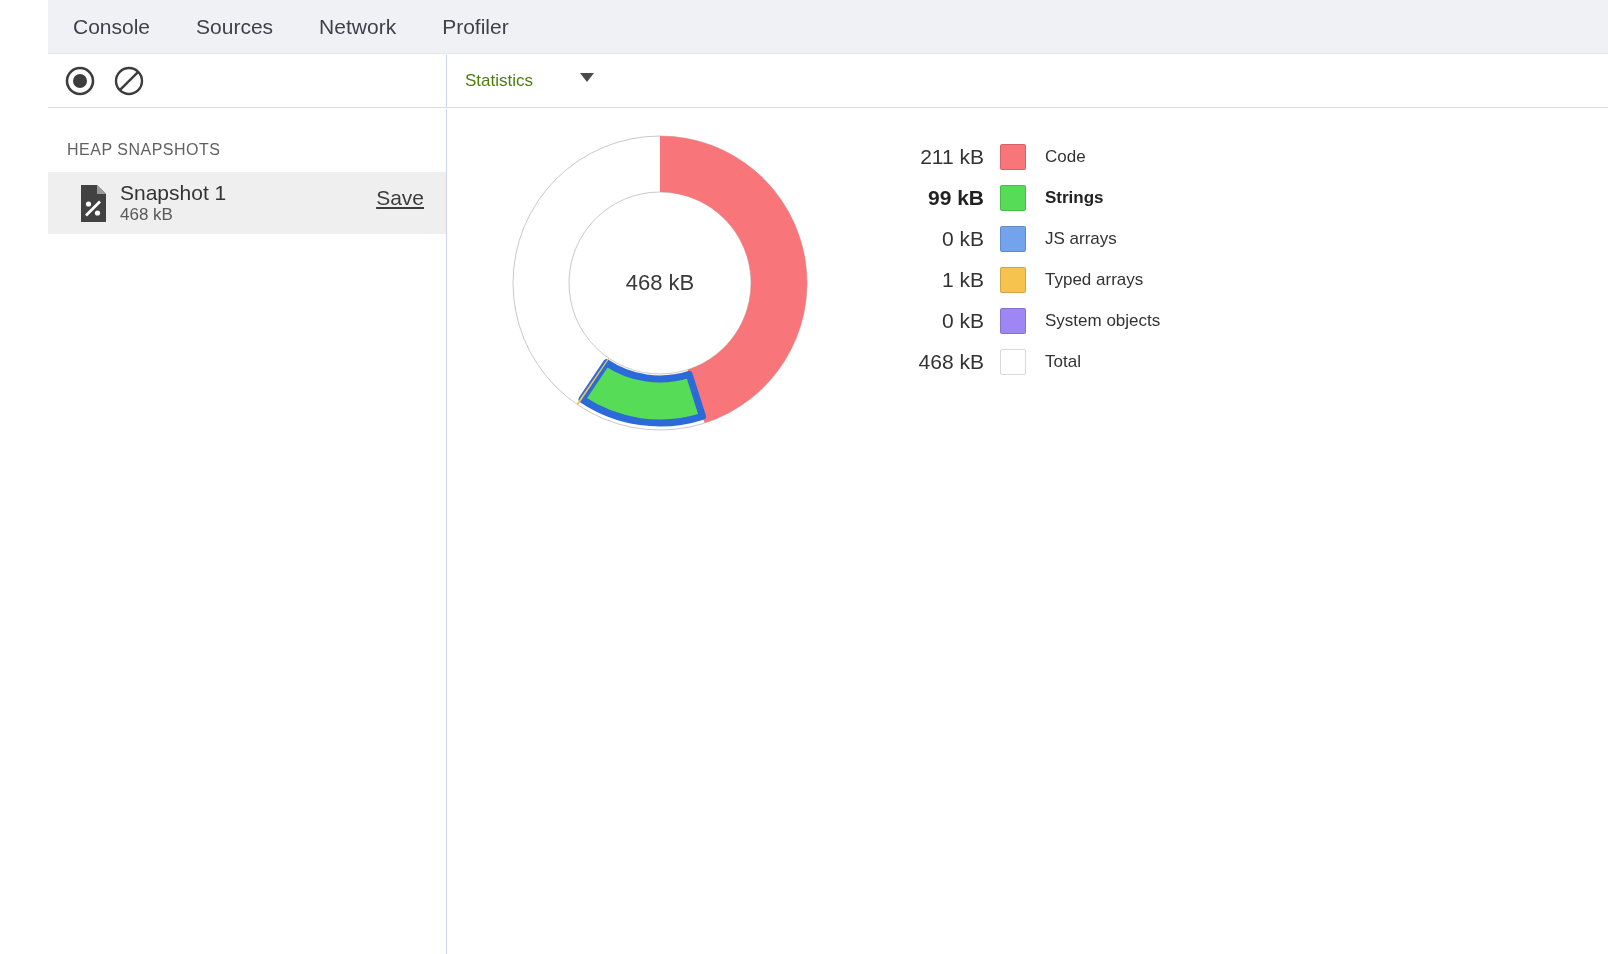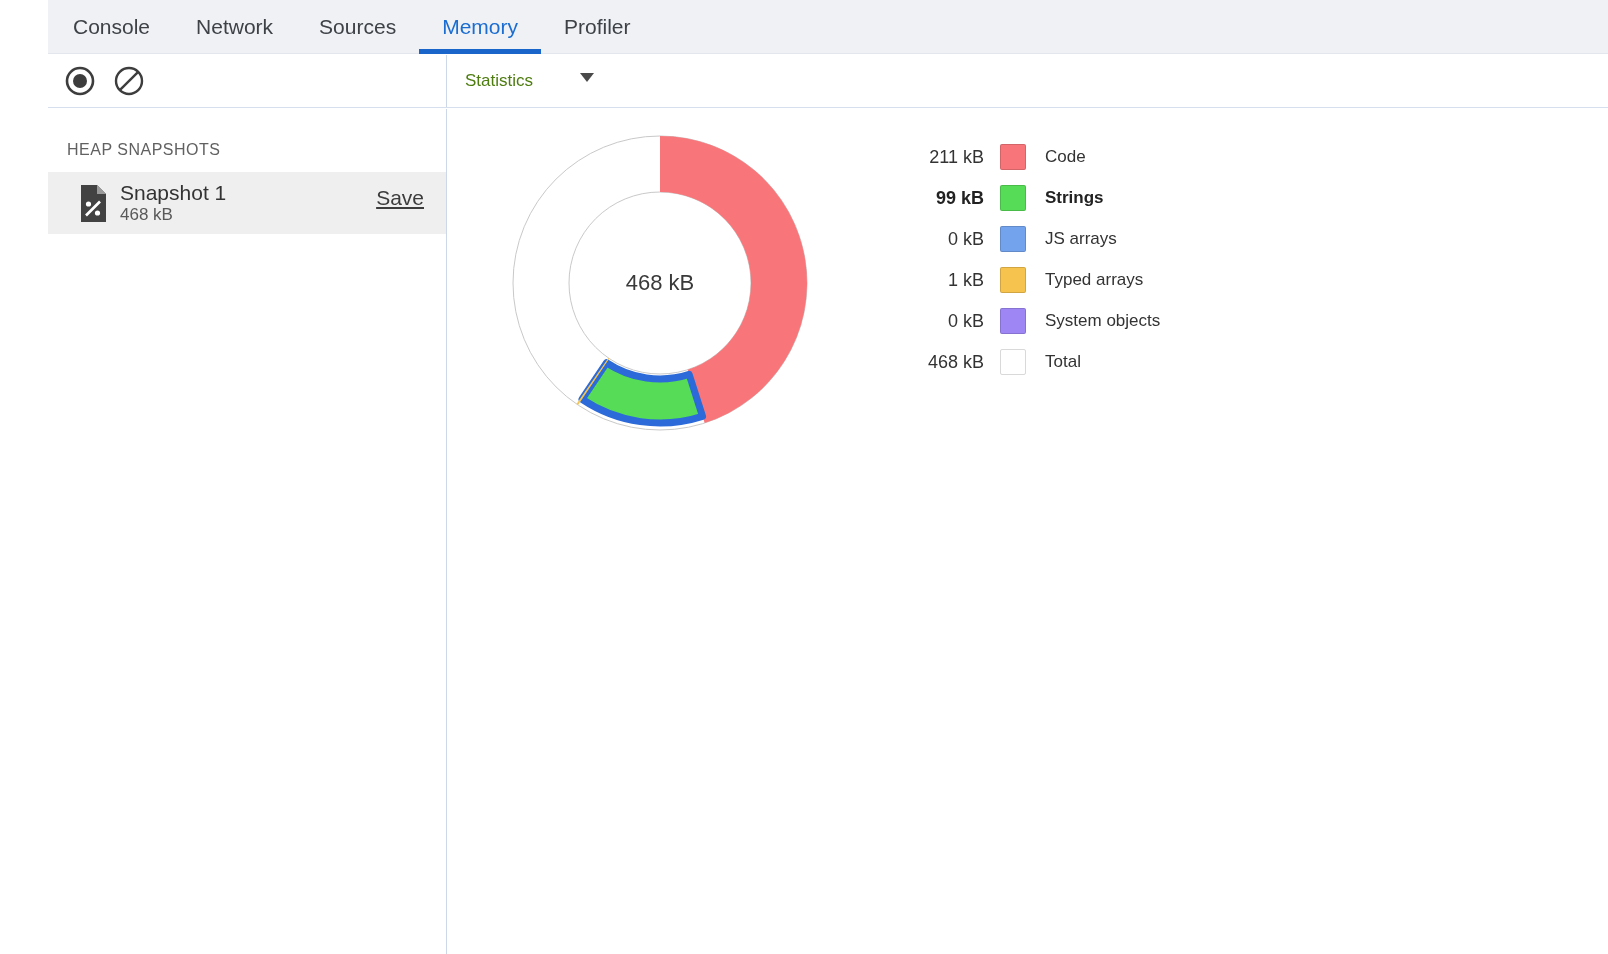--- a/index.html
+++ b/index.html
@@ -43,36 +43,35 @@
     text-decoration:underline; cursor:pointer; }
 
   
   .donut-svg { position:absolute; left:447px; top:118px; }
   .center-label { position:absolute; left:612px; top:283px; transform:translate(-50%,-50%);
     font-size:22px; color:#3a3a3a; white-space:nowrap; }
 
   
   .legend { position:absolute; left:846px; top:143px; }
   .legend-row { display:flex; align-items:center; height:28px; margin-bottom:13px; }
-  .legend-value { width:90px; text-align:right; font-size:18px; color:#333; }
+  .legend-value { width:90px; text-align:right; font-size:21px; color:#333; }
   .legend-swatch { width:26px; height:26px; margin-left:16px; border-radius:2px;
     border:1px solid rgba(0,0,0,0.15); flex:0 0 auto; }
   .legend-label { margin-left:19px; font-size:17px; color:#333; white-space:nowrap; }
   .legend-row.bold .legend-value, .legend-row.bold .legend-label { font-weight:bold; color:#222; }
 </style>
 </head>
 <body>
 
 <div class="app">
 
   <div class="tabstrip">
     <div class="tab">Console</div>
+    <div class="tab">Sources</div>
     <div class="tab">Network</div>
-    <div class="tab">Sources</div>
-    <div class="tab active">Memory</div>
     <div class="tab">Profiler</div>
   </div>
 
   <div class="toolbar">
     <div class="toolbar-left">
       <div class="tool-btn">
         <svg width="34" height="34" viewBox="0 0 34 34">
           <circle cx="17" cy="17" r="13" fill="none" stroke="#3d3d3d" stroke-width="2.6"></circle>
           <circle cx="17" cy="17" r="7" fill="#3d3d3d"></circle>
         </svg>

